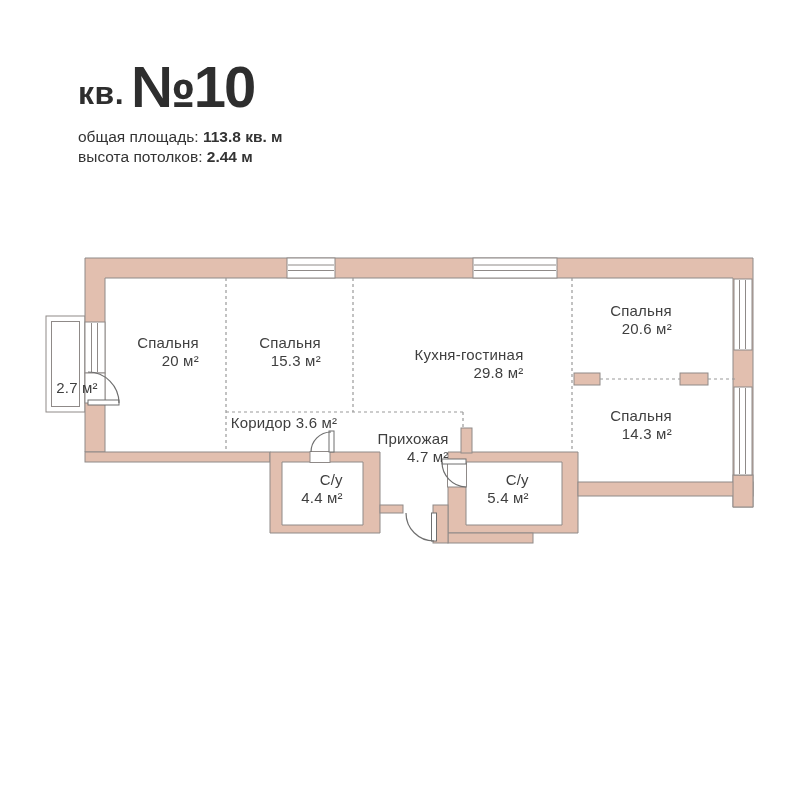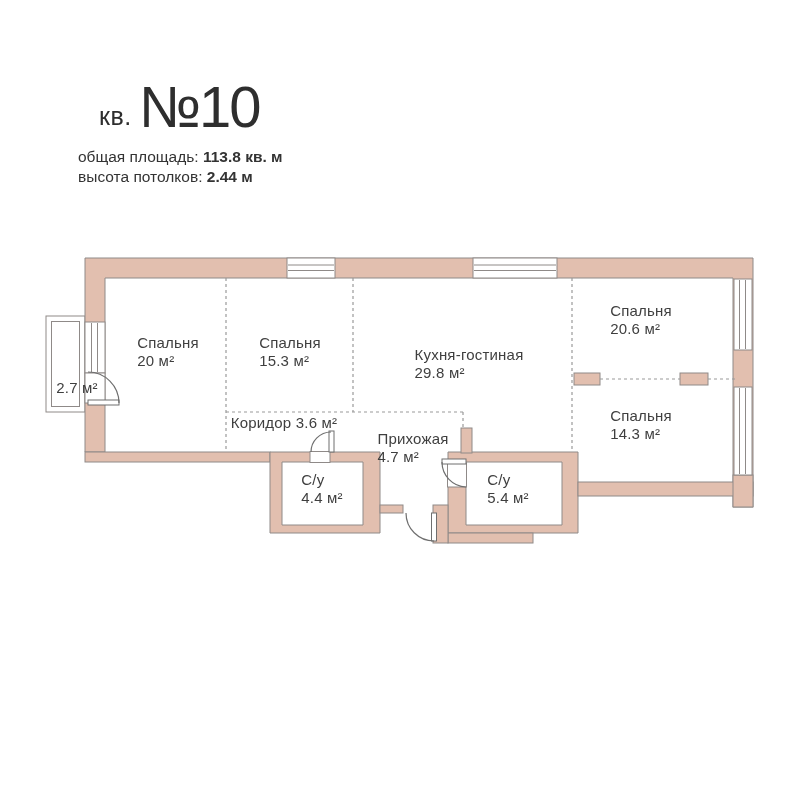--- a/index.html
+++ b/index.html
@@ -9,36 +9,36 @@
     --dash:#9A9A9A;
   }
   *{box-sizing:border-box;}
   html,body{margin:0;padding:0;background:#fff;}
   body{font-family:"Liberation Sans", sans-serif; color:var(--text);}
   .canvas{position:relative;width:800px;height:800px;background:#ffffff;overflow:hidden;}
 
   
   .header{position:absolute;left:78px;top:62px;}
   .apt-line{display:flex;align-items:flex-end;gap:7px;color:#2e2e2e;}
-  .apt-prefix{font-weight:400;font-size:25px;line-height:1;padding-bottom:3px;letter-spacing:.5px;margin-left:21px;}
-  .apt-number{font-weight:400;font-size:58px;line-height:50px;letter-spacing:-2px;margin-top:20px;}
+  .apt-prefix{font-weight:700;font-size:32px;line-height:1;padding-bottom:3px;letter-spacing:.5px;}
+  .apt-number{font-weight:700;font-size:58px;line-height:50px;letter-spacing:-2px;}
   .info{margin-top:15px;font-size:15.5px;line-height:20px;color:#333;}
   .info b{font-weight:700;}
 
   
   .plan-svg{position:absolute;left:0;top:0;}
   .wall{fill:var(--wall-fill);stroke:var(--wall-stroke);stroke-width:1;}
   .hole{fill:#ffffff;stroke:var(--wall-stroke);stroke-width:1;}
   .thin{stroke:var(--wall-stroke);stroke-width:1;}
   .winline{stroke:var(--wall-stroke);stroke-width:1;fill:none;}
   .dash{stroke:var(--dash);stroke-width:1.2;fill:none;stroke-dasharray:3 3;}
   .arc{stroke:#6f6f6f;stroke-width:1.2;fill:none;}
   .leaf{fill:#ffffff;stroke:#6f6f6f;stroke-width:1;}
 
-  .room-label{position:absolute;transform:translate(-50%,-50%);text-align:left;
+  .room-label{position:absolute;transform:translate(-50%,-50%);text-align:right;
               font-size:15px;line-height:18px;color:var(--text);white-space:nowrap;letter-spacing:.2px;}
 </style>
 </head>
 <body>
 
 <div class="canvas">
 
   <div class="header">
     <div class="apt-line">
       <span class="apt-prefix">кв.</span>

